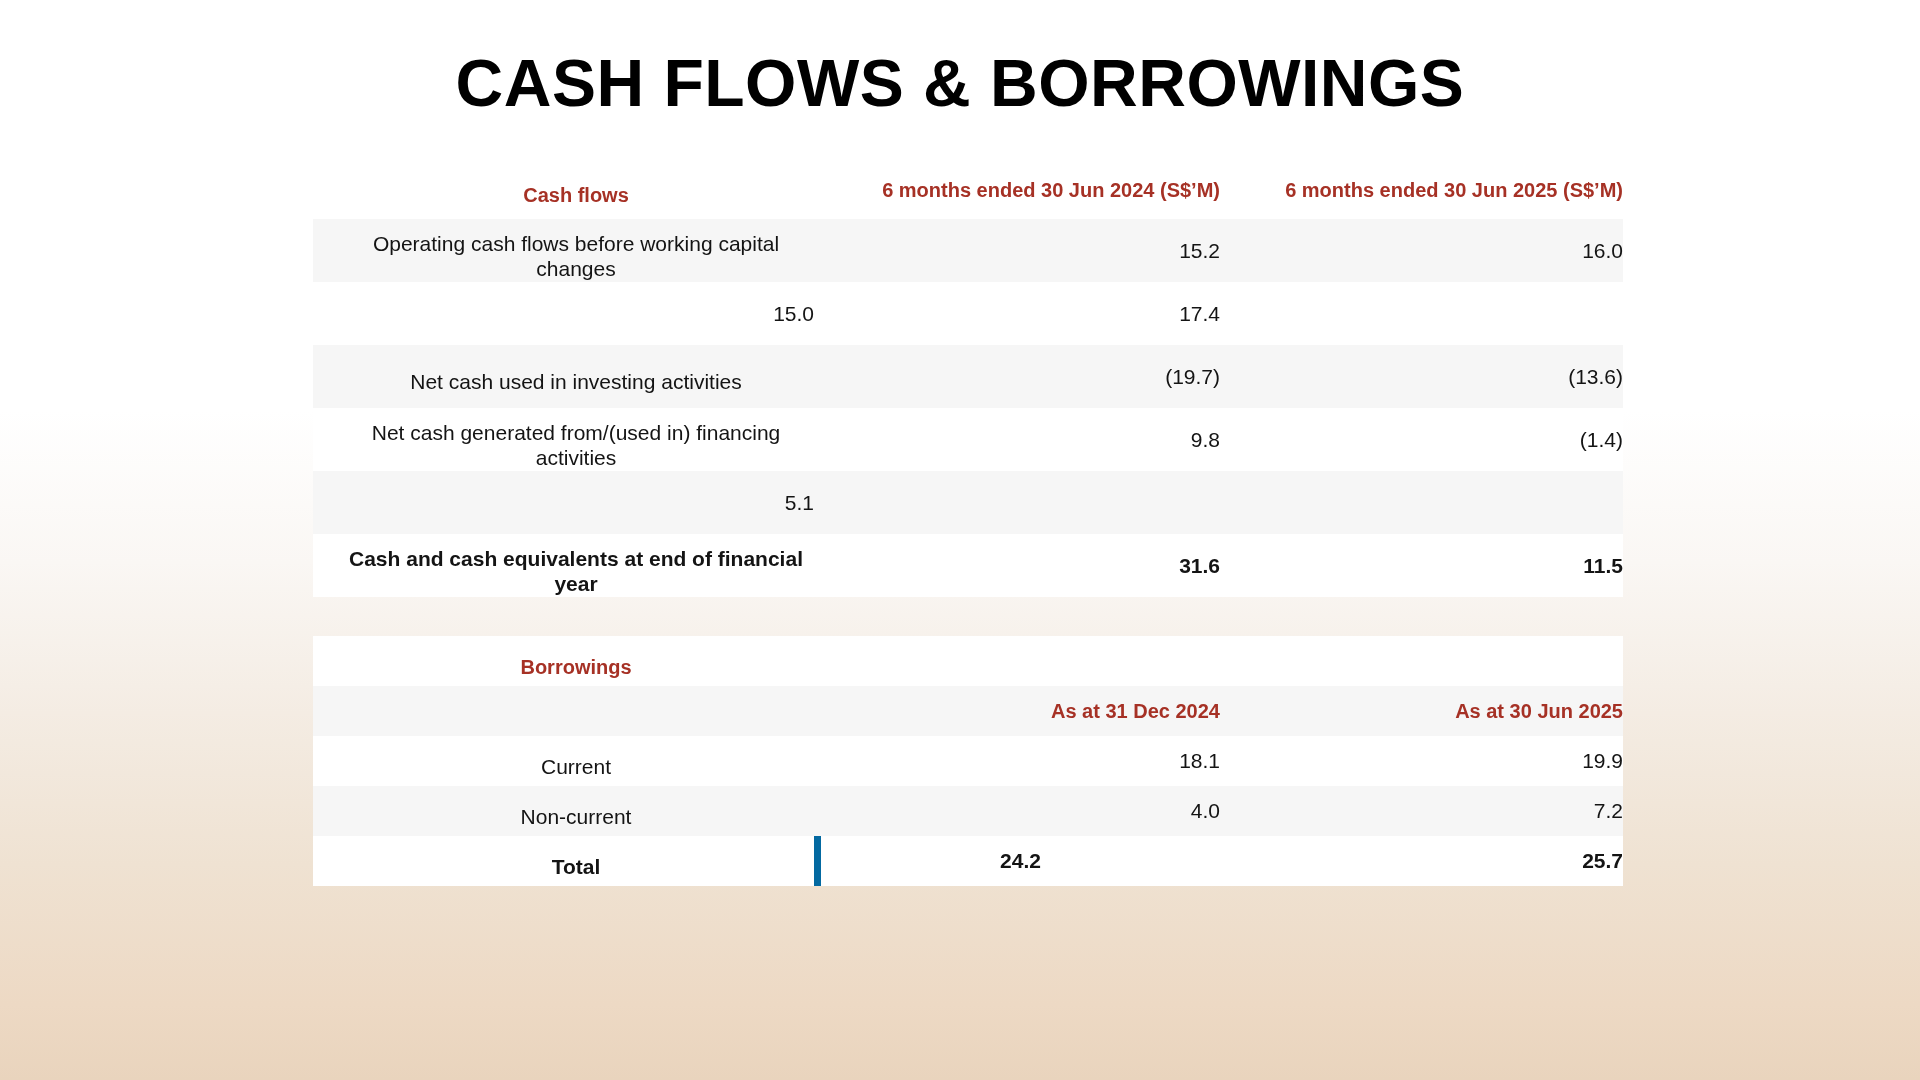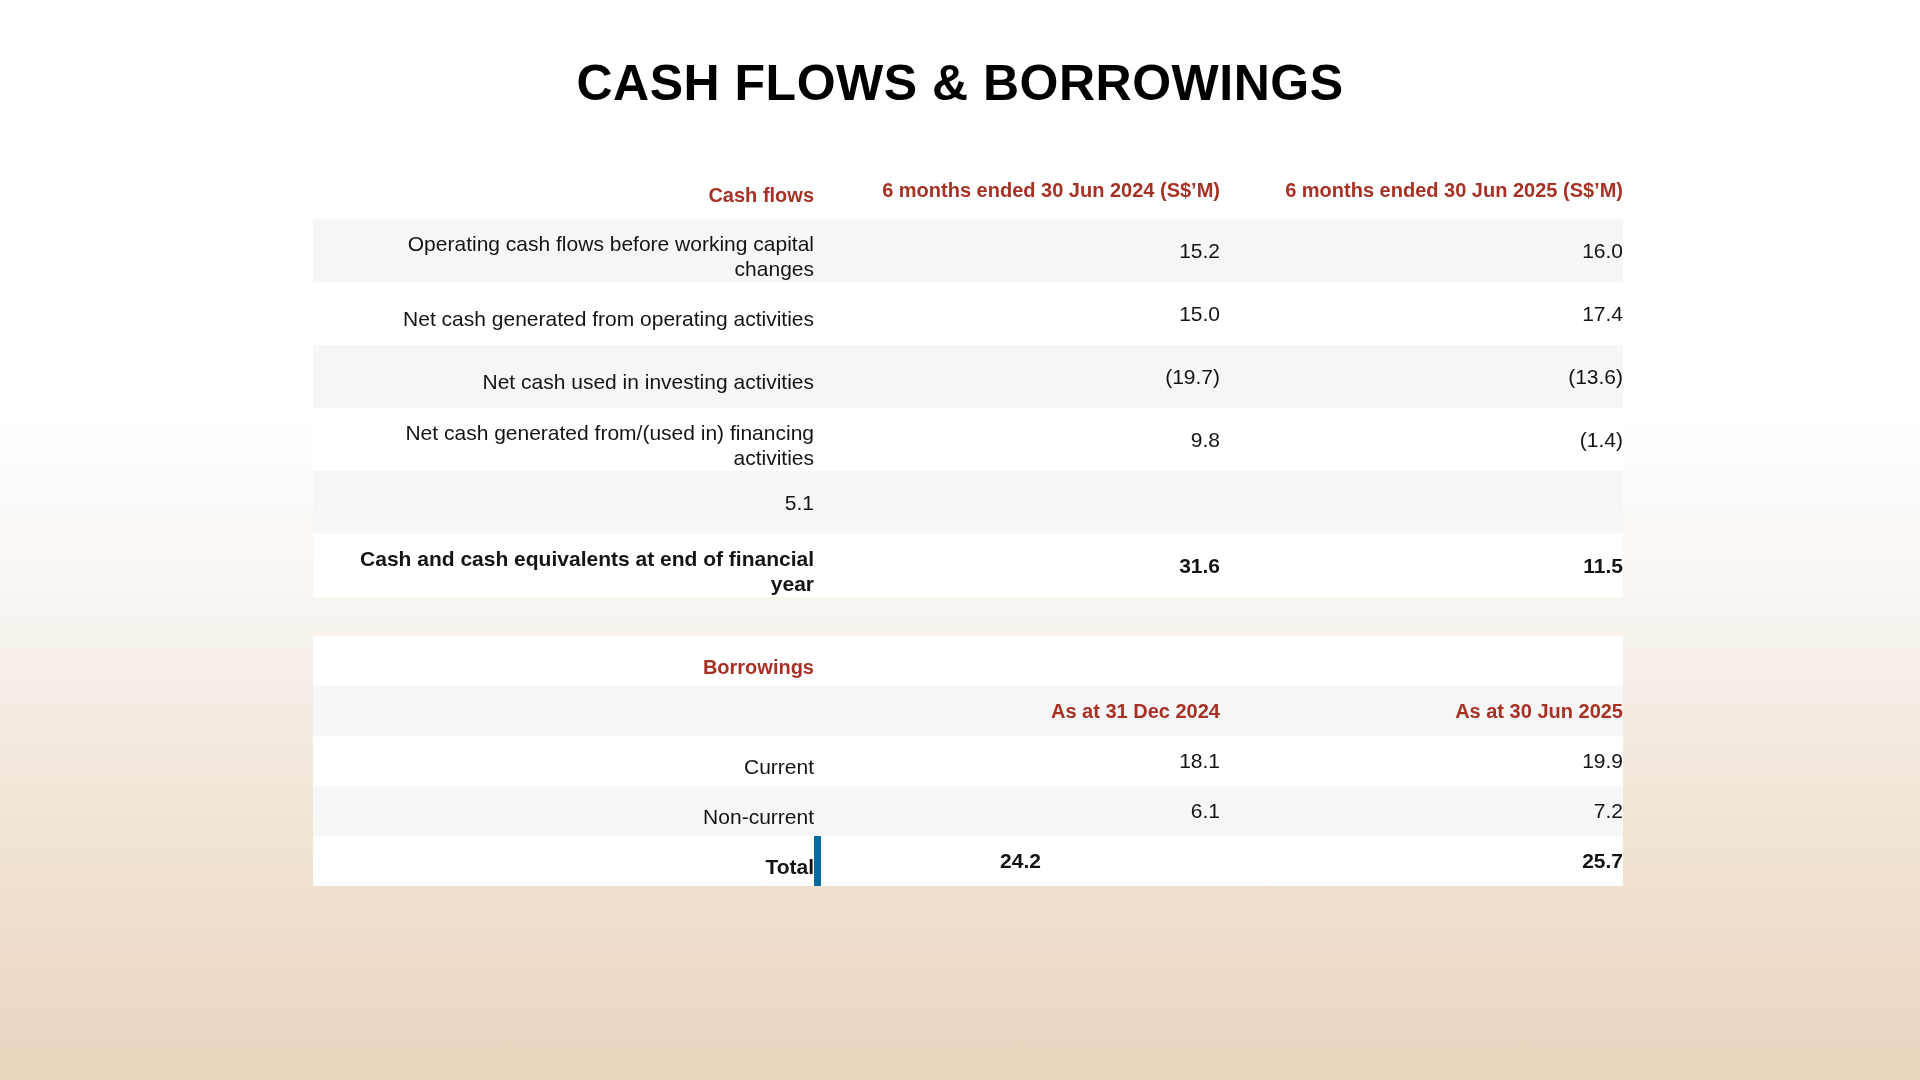--- a/index.html
+++ b/index.html
@@ -17,21 +17,21 @@
       #faf7f4 52%,
       #f4ece3 66%,
       #efe2d2 80%,
       #edd9c4 93%,
       #e9d4bd 100%);
     overflow: hidden;
   }
   .page-title {
     margin: 52px 0 0 0;
     text-align: center;
-    font-size: 50px;
+    font-size: 66px;
     line-height: 62px;
     font-weight: bold;
     letter-spacing: 0.5px;
     color: #000000;
   }
   .tables {
     width: 1310px;
     margin: 46px 0 0 313px;
   }
   .row {
@@ -41,21 +41,21 @@
   }
   .cf-row  { height: 63px; }
   .b-row   { height: 50px; }
   .cf-header-row { height: 59px; background: transparent; }
   .cell {
     font-size: 21px;
     line-height: 1.2;
   }
   .cell.label {
     padding-left: 25px;
-    text-align: right;
+    text-align: center;
     margin-top: 11px;
   }
   .cell.val {
     text-align: right;
   }
   .red {
     color: #a63125;
     font-weight: bold;
     font-size: 20px;
   }
@@ -79,21 +79,20 @@
       <div class="cell val red">6 months ended 30 Jun 2025 (S$’M)</div>
     </div>
 
     <div class="row cf-row stripe">
       <div class="cell label">Operating cash flows before working capital changes</div>
       <div class="cell val">15.2</div>
       <div class="cell val">16.0</div>
     </div>
 
     <div class="row cf-row plain">
-      <div class="cell label">Net cash generated from operating activities</div>
       <div class="cell val">15.0</div>
       <div class="cell val">17.4</div>
     </div>
 
     <div class="row cf-row stripe">
       <div class="cell label">Net cash used in investing activities</div>
       <div class="cell val">(19.7)</div>
       <div class="cell val">(13.6)</div>
     </div>
 
@@ -130,21 +129,21 @@
     </div>
 
     <div class="row b-row plain">
       <div class="cell label">Current</div>
       <div class="cell val">18.1</div>
       <div class="cell val">19.9</div>
     </div>
 
     <div class="row b-row stripe">
       <div class="cell label">Non-current</div>
-      <div class="cell val">6.1</div>
+      <div class="cell val">4.0</div>
       <div class="cell val">7.2</div>
     </div>
 
     <div class="row b-row plain bold">
       <div class="cell label">Total</div>
       <div class="cell val divider-left">24.2</div>
       <div class="cell val">25.7</div>
     </div>
   </section>
 

